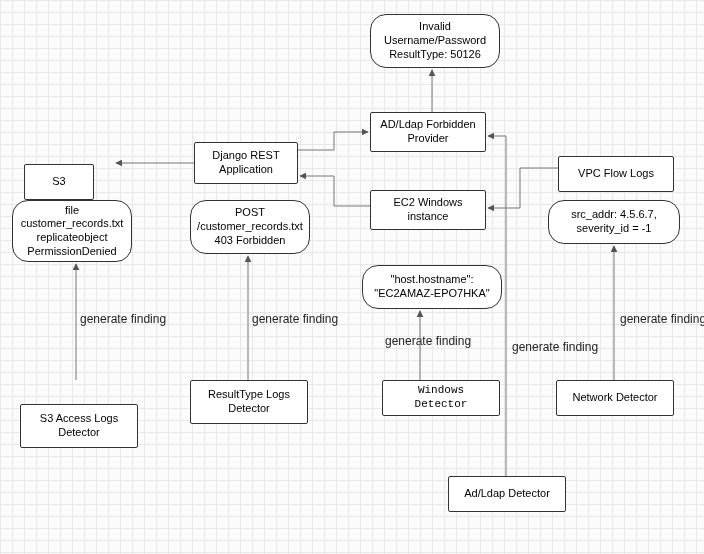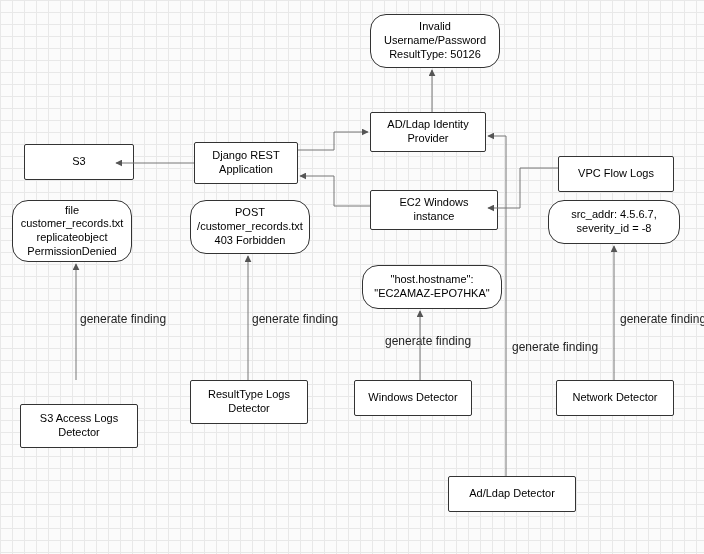--- a/index.html
+++ b/index.html
@@ -43,51 +43,51 @@
     position: absolute;
     font-size: 12px;
     color: #222;
     background: transparent;
     white-space: nowrap;
   }
 </style>
 </head>
 <body>
 
-<div class="node rect" style="left:24px;  top:144px; width:110px;  height:36px;">S3</div>
+<div class="node rect" style="left:24px;  top:164px; width:70px;  height:36px;">S3</div>
 <div class="node rect" style="left:194px; top:142px; width:104px; height:42px; white-space:pre-line;">Django REST
 Application</div>
-<div class="node rect" style="left:370px; top:112px; width:116px; height:40px; white-space:pre-line;">AD/Ldap Identity
+<div class="node rect" style="left:370px; top:112px; width:116px; height:40px; white-space:pre-line;">AD/Ldap Forbidden
 Provider</div>
 <div class="node rect" style="left:558px; top:156px; width:116px; height:36px;">VPC Flow Logs</div>
-<div class="node rect" style="left:370px; top:190px; width:128px; height:40px; white-space:pre-line;">EC2 Windows
+<div class="node rect" style="left:370px; top:190px; width:116px; height:40px; white-space:pre-line;">EC2 Windows
 instance</div>
 
 <div class="node rounded" style="left:370px; top:14px;  width:130px; height:54px; white-space:pre-line;">Invalid
 Username/Password
 ResultType: 50126</div>
 <div class="node rounded" style="left:12px;  top:200px; width:120px; height:62px; white-space:pre-line;">file
 customer_records.txt
 replicateobject
 PermissionDenied</div>
 <div class="node rounded" style="left:190px; top:200px; width:120px; height:54px; white-space:pre-line;">POST
 /customer_records.txt
 403 Forbidden</div>
 <div class="node rounded" style="left:362px; top:265px; width:140px; height:44px; white-space:pre-line;">"host.hostname":
 "EC2AMAZ-EPO7HKA"</div>
 <div class="node rounded" style="left:548px; top:200px; width:132px; height:44px; white-space:pre-line;">src_addr: 4.5.6.7,
-severity_id = -8</div>
+severity_id = -1</div>
 
 <div class="node rect" style="left:20px;  top:380px; width:118px; height:44px; white-space:pre-line;margin-top:24px;">S3 Access Logs
 Detector</div>
 <div class="node rect" style="left:190px; top:380px; width:118px; height:44px; white-space:pre-line;">ResultType Logs
 Detector</div>
-<div class="node rect" style="left:354px; top:380px; width:118px; height:36px;">Windows Detector</div>
+<div class="node rect" style="left:382px; top:380px; width:118px; height:36px;font-family:Liberation Mono, monospace;">Windows Detector</div>
 <div class="node rect" style="left:556px; top:380px; width:118px; height:36px;">Network Detector</div>
-<div class="node rect" style="left:448px; top:476px; width:128px; height:36px;">Ad/Ldap Detector</div>
+<div class="node rect" style="left:448px; top:476px; width:118px; height:36px;">Ad/Ldap Detector</div>
 
 <span class="edge-label" style="left:80px;  top:312px;">generate finding</span>
 <span class="edge-label" style="left:252px; top:312px;">generate finding</span>
 <span class="edge-label" style="left:385px; top:334px;">generate finding</span>
 <span class="edge-label" style="left:512px; top:340px;">generate finding</span>
 <span class="edge-label" style="left:620px; top:312px;">generate finding</span>
 
 <svg class="arrows">
   <defs>
     <marker id="arr" viewBox="0 0 10 10" refX="9" refY="5" markerWidth="7" markerHeight="7" orient="auto-start-reverse">

